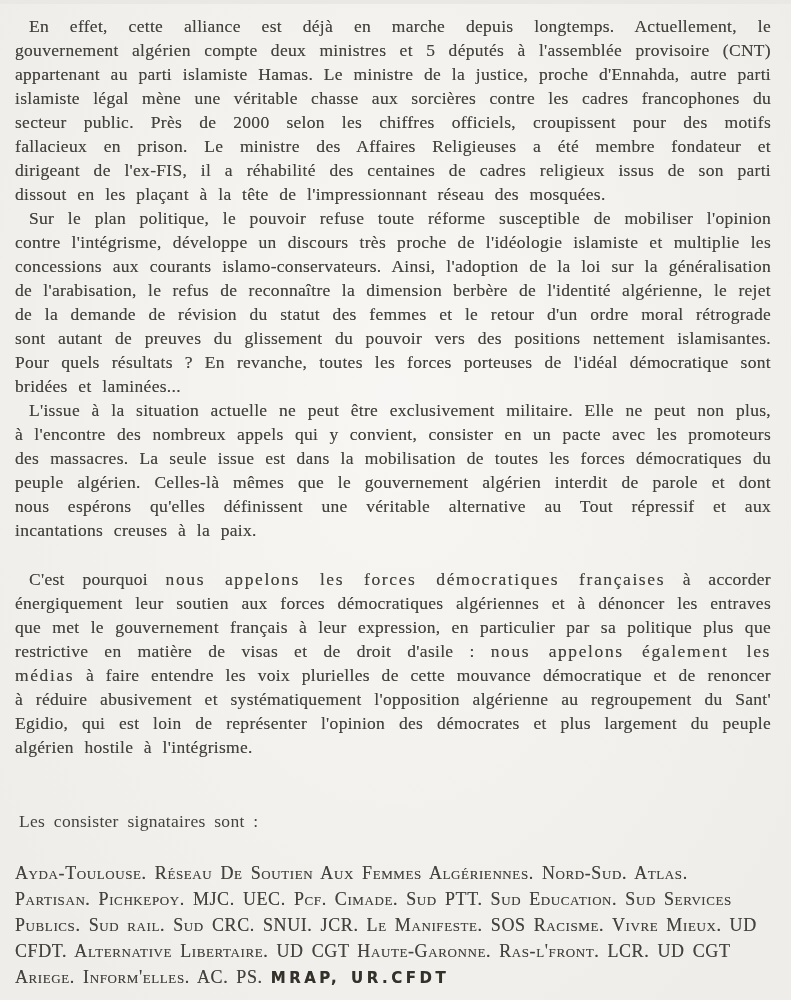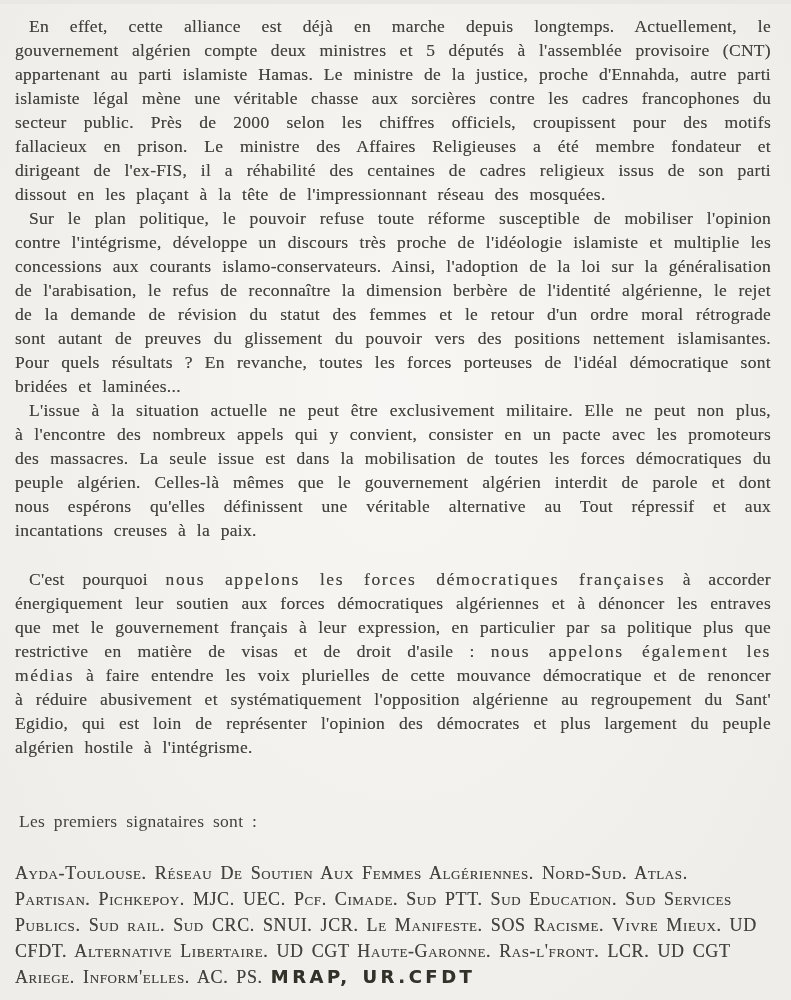--- a/index.html
+++ b/index.html
@@ -49,34 +49,34 @@
     font-variant: small-caps;
     font-size: 18px !important;
     line-height: 26px !important;
     letter-spacing: 0.6px !important;
     word-spacing: 3px !important;
   }
   .handwritten {
     font-variant: normal;
     font-family: "DejaVu Sans", sans-serif;
     font-weight: 600;
-    font-size: 18px;
+    font-size: 15px;
     letter-spacing: 3.5px;
     word-spacing: 2px;
     color: #333129;
     white-space: nowrap;
   }
 </style>
 </head>
 <body>
 
 <div class="page">
   <div class="doc-body">
     <p><span>En effet, cette alliance est déjà en marche depuis longtemps. Actuellement, le gouvernement algérien compte deux ministres et 5 députés à l'assemblée provisoire (CNT) appartenant au parti islamiste Hamas. Le ministre de la justice, proche d'Ennahda, autre parti islamiste légal mène une véritable chasse aux sorcières contre les cadres francophones du secteur public. Près de 2000 selon les chiffres officiels, croupissent pour des motifs fallacieux en prison. Le ministre des Affaires Religieuses a été membre fondateur et dirigeant de l'ex-FIS, il a réhabilité des centaines de cadres religieux issus de son parti dissout en les plaçant à la tête de l'impressionnant réseau des mosquées.</span></p>
     <p><span>Sur le plan politique, le pouvoir refuse toute réforme susceptible de mobiliser l'opinion contre l'intégrisme, développe un discours très proche de l'idéologie islamiste et multiplie les concessions aux courants islamo-conservateurs. Ainsi, l'adoption de la loi sur la généralisation de l'arabisation, le refus de reconnaître la dimension berbère de l'identité algérienne, le rejet de la demande de révision du statut des femmes et le retour d'un ordre moral rétrograde sont autant de preuves du glissement du pouvoir vers des positions nettement islamisantes. Pour quels résultats ? En revanche, toutes les forces porteuses de l'idéal démocratique sont bridées et laminées...</span></p>
     <p><span>L'issue à la situation actuelle ne peut être exclusivement militaire. Elle ne peut non plus, à l'encontre des nombreux appels qui y convient, consister en un pacte avec les promoteurs des massacres. La seule issue est dans la mobilisation de toutes les forces démocratiques du peuple algérien. Celles-là mêmes que le gouvernement algérien interdit de parole et dont nous espérons qu'elles définissent une véritable alternative au Tout répressif et aux incantations creuses à la paix.</span></p>
     <p class="para-gap-before"><span>C'est pourquoi </span><span class="bold-run">nous appelons les forces démocratiques françaises</span><span> à accorder énergiquement leur soutien aux forces démocratiques algériennes et à dénoncer les entraves que met le gouvernement français à leur expression, en particulier par sa politique plus que restrictive en matière de visas et de droit d'asile : </span><span class="bold-run">nous appelons également les médias</span><span> à faire entendre les voix plurielles de cette mouvance démocratique et de renoncer à réduire abusivement et systématiquement l'opposition algérienne au regroupement du Sant' Egidio, qui est loin de représenter l'opinion des démocrates et plus largement du peuple algérien hostile à l'intégrisme.</span></p>
-    <p class="signatories-heading">Les premiers signataires sont :</p>
+    <p class="signatories-heading">Les consister signataires sont :</p>
     <p class="signatories">
       <span>Ayda-Toulouse. Réseau De Soutien Aux Femmes Algériennes. Nord-Sud. Atlas. Partisan. Pichkepoy. MJC. UEC. Pcf. Cimade. Sud PTT. Sud Education. Sud Services Publics. Sud rail. Sud CRC. SNUI. JCR. Le Manifeste. SOS Racisme. Vivre Mieux. UD CFDT. Alternative Libertaire. UD CGT Haute-Garonne. Ras-l'front. LCR. UD CGT Ariege. Inform'elles. AC. PS. </span><span class="handwritten">MRAP, UR.CFDT</span>
     </p>
   </div>
 </div>
 
 </body></html>

